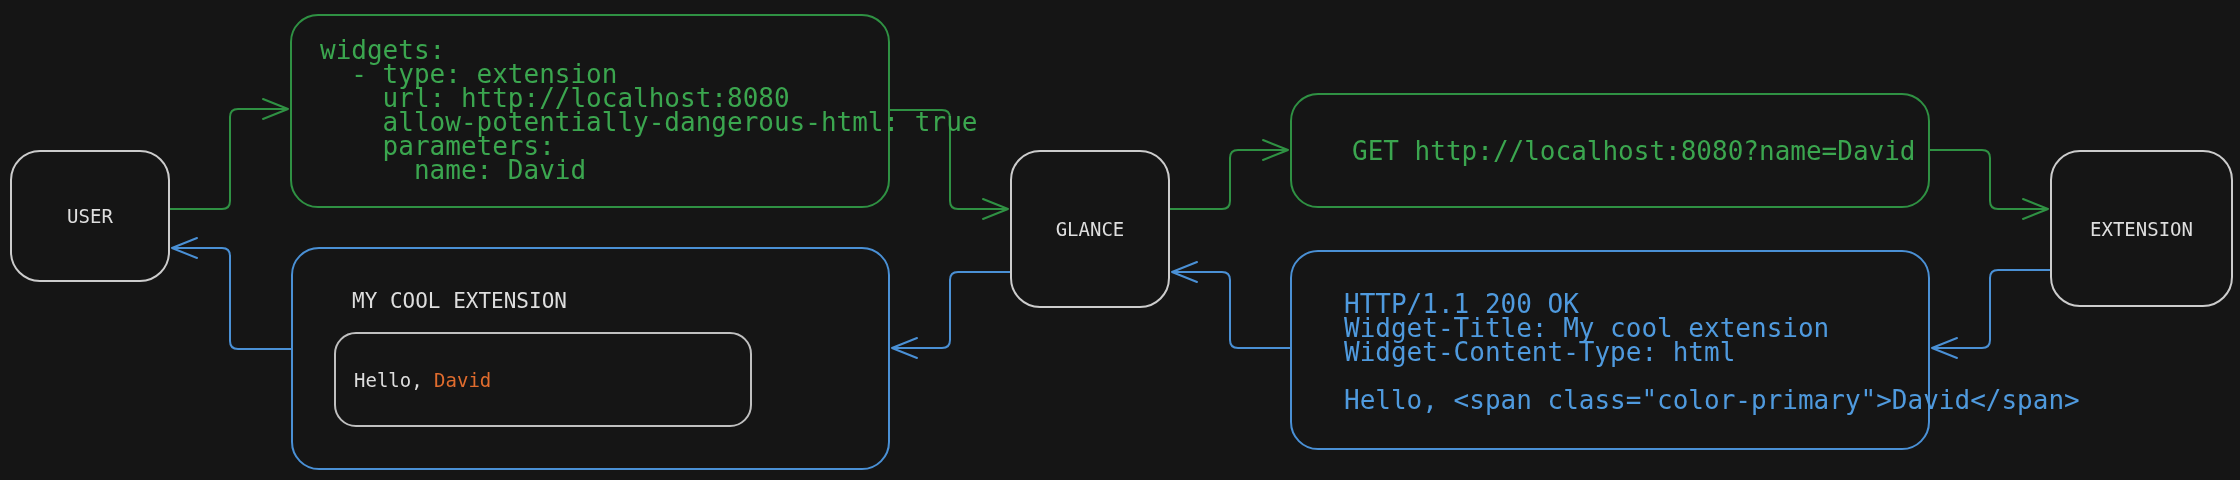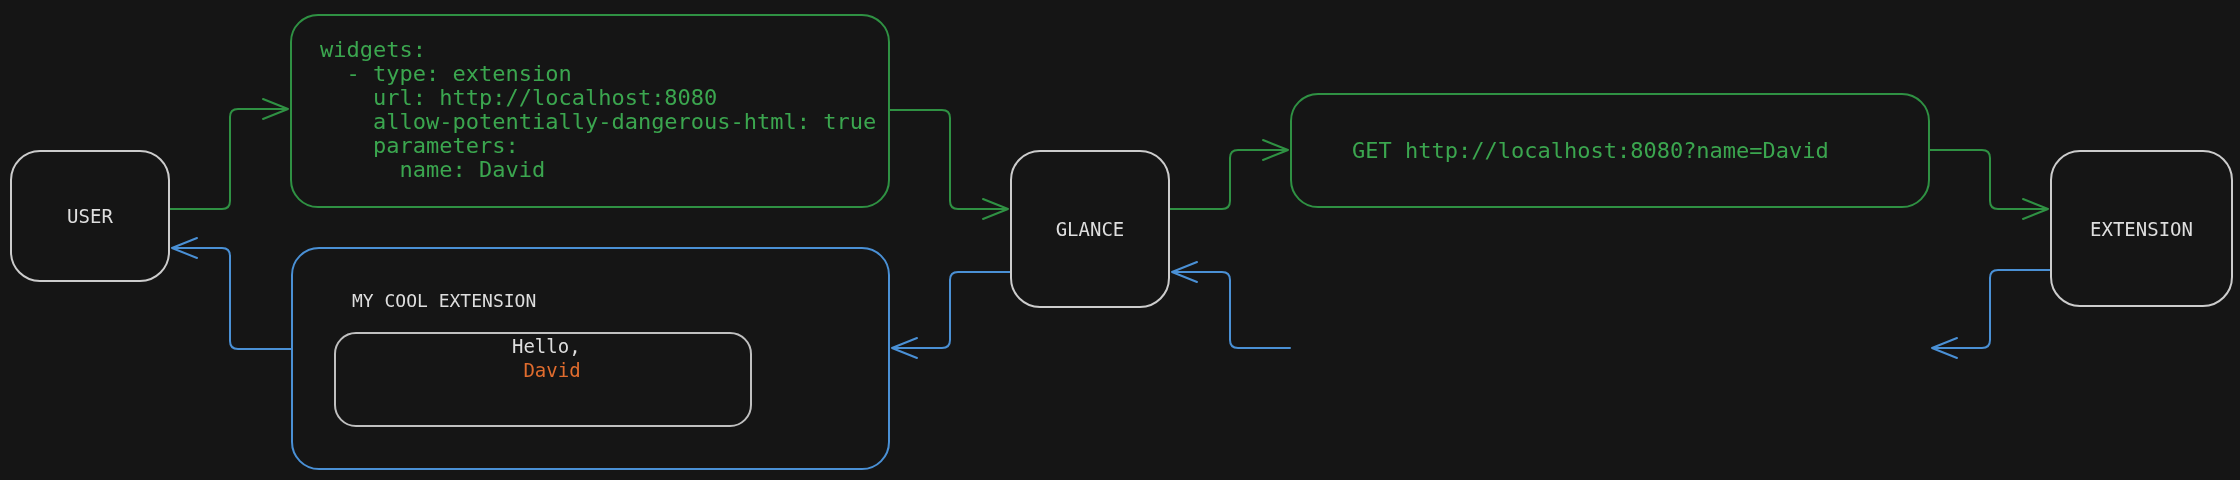--- a/index.html
+++ b/index.html
@@ -23,40 +23,39 @@
   }
 
   
   .snippet{border:2px solid;border-radius:28px;background:transparent;}
   .snippet.request{border-color:var(--request-line,#2f9143);}
   .snippet.response{border-color:var(--response-line,#4a90d5);}
 
   pre.code{
     margin:0;
     font-family:"DejaVu Sans Mono","Liberation Mono",monospace;
-    font-size:22px;line-height:24px;
+    font-size:26px;line-height:24px;
     white-space:pre;
   }
   .code.green{color:var(--request-text,#3ba64f);}
   .code.blue{color:var(--response-text,#4f9ade);}
 
   
   .widget-title{
     position:absolute;left:59px;top:40px;
     color:var(--label-text,#e0e0e0);
-    font-size:18px;line-height:24px;white-space:pre;text-align:center;
+    font-size:21px;line-height:24px;white-space:pre;text-align:center;
   }
   .inner-box{
     border:2px solid var(--inner-border,#c0c0c0);
     border-radius:22px;
     display:flex;align-items:center;
     padding-left:18px;
     font-size:19px;line-height:24px;white-space:pre;
     color:var(--label-text,#e0e0e0);
-    flex-direction:column;
   }
   .name-accent{color:var(--name-highlight,#e06c2e);}
 
   svg.arrows{position:absolute;left:0;top:0;pointer-events:none;}
   .arrow{fill:none;stroke-width:2;stroke-linecap:round;stroke-linejoin:round;}
   .arrow.req{stroke:var(--request-line,#2f9143);}
   .arrow.res{stroke:var(--response-line,#4a90d5);}
 </style>
 </head>
 <body>
@@ -102,20 +101,27 @@
     url: http://localhost:8080
     allow-potentially-dangerous-html: true
     parameters:
       name: David</pre>
   </div>
 
   <div class="abs snippet request" style="left:1290px;top:93px;width:640px;height:115px;display:flex;align-items:center;padding-left:8px;">
     <pre class="code green" style="margin-left:52px;">GET http://localhost:8080?name=David</pre>
   </div>
 
+  <div class="abs snippet response" style="left:1290px;top:250px;width:640px;height:200px;">
+    <pre class="code blue abs" style="left:52px;top:40px;">HTTP/1.1 200 OK
+Widget-Title: My cool extension
+Widget-Content-Type: html
+
+Hello, &lt;span class="color-primary"&gt;David&lt;/span&gt;</pre>
+  </div>
 
   <div class="abs snippet response" style="left:291px;top:247px;width:599px;height:223px;">
     <div class="widget-title">MY COOL EXTENSION</div>
     <div class="abs inner-box" style="left:41px;top:83px;width:418px;height:95px;">
       <span>Hello, </span><span class="name-accent">David</span>
     </div>
   </div>
 
 </div>
 

